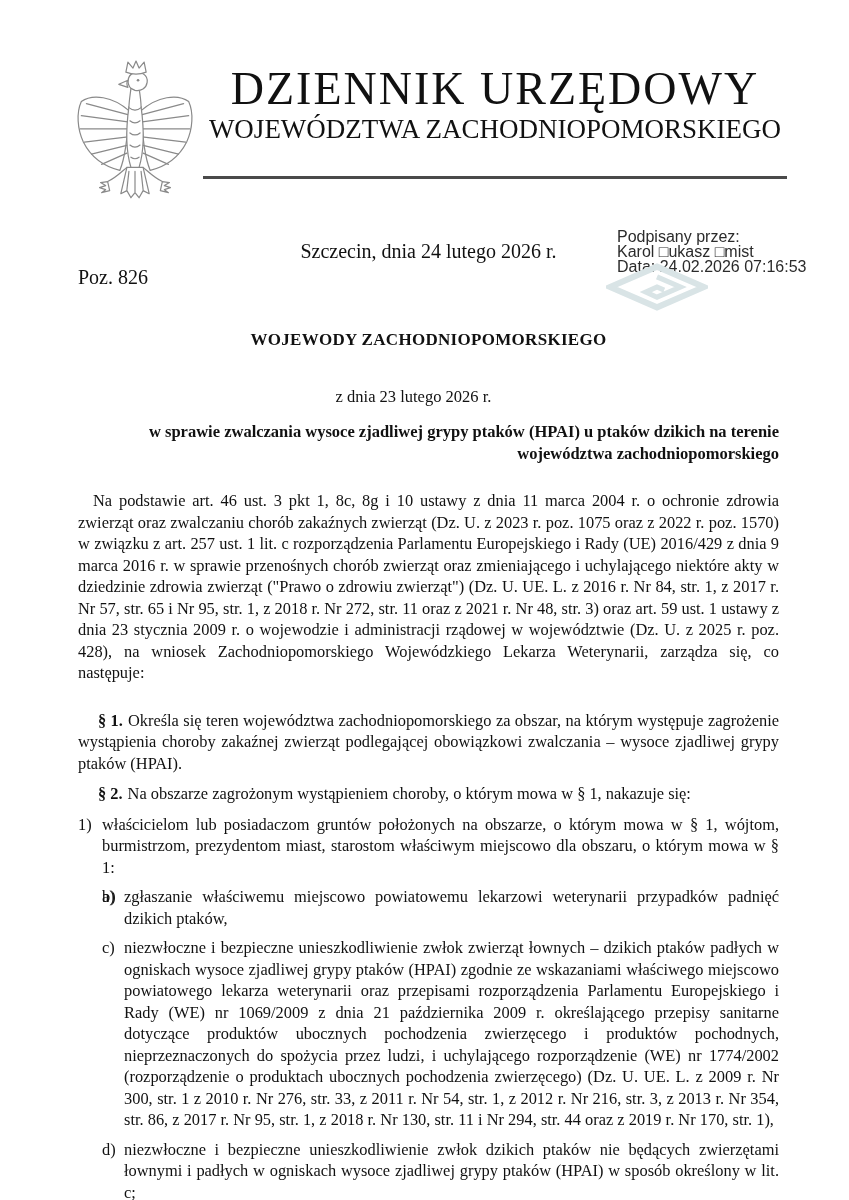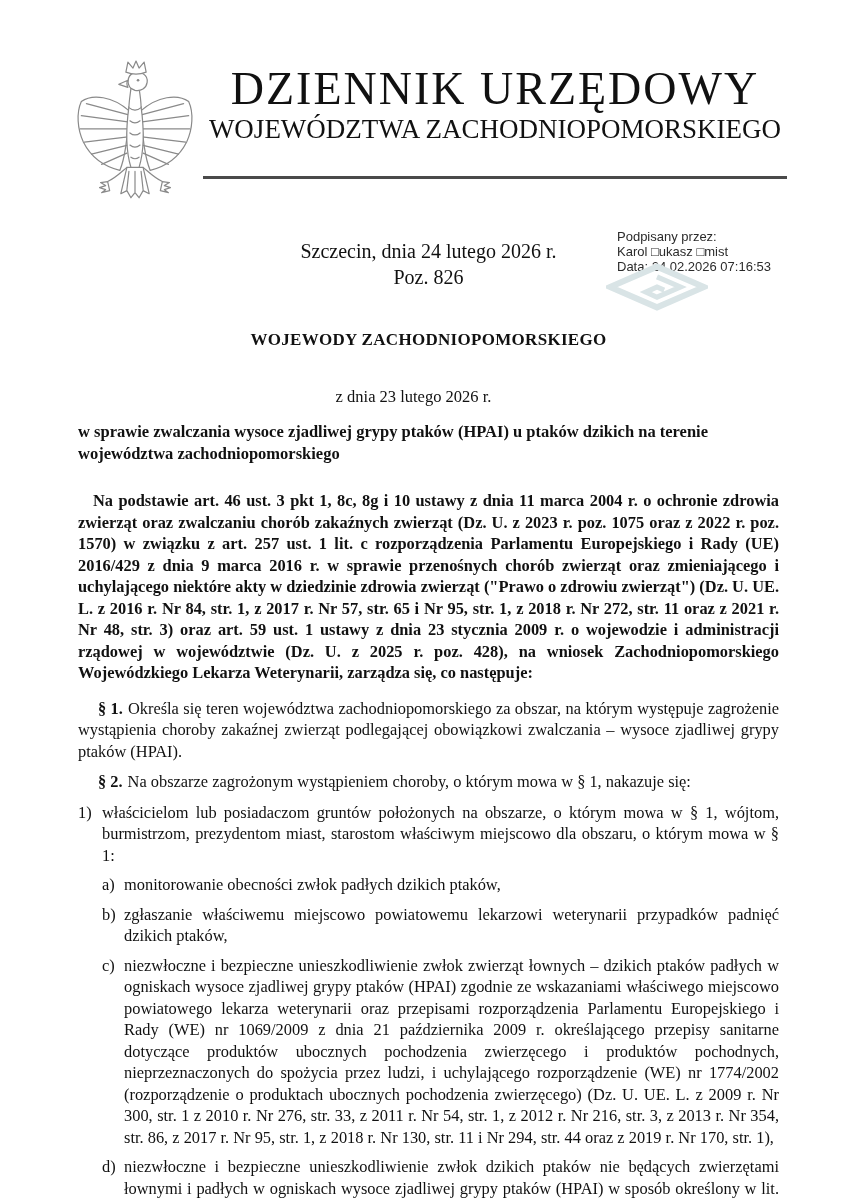--- a/index.html
+++ b/index.html
@@ -7,37 +7,37 @@
         font-family:"Liberation Serif",serif;color:#111;border-radius:32px;}
 
   
   .emblem{position:absolute;left:74px;top:60px;width:122px;height:158px;}
   .masthead{position:absolute;left:203px;top:64px;width:584px;text-align:center;}
   .masthead .title{font-size:46px;line-height:50px;font-weight:normal;letter-spacing:2px;white-space:nowrap;}
   .masthead .subtitle{font-size:27px;line-height:30px;font-weight:normal;margin-top:0;white-space:nowrap;}
   .masthead .rule{margin-top:32px;border:0;border-top:3px solid #4a4a4a;width:100%;}
 
   .place-date{position:absolute;left:78px;top:240px;width:701px;text-align:center;font-size:20px;}
-  .poz{position:absolute;left:78px;top:266px;width:701px;text-align:center;font-size:20px;}
+  .poz{position:absolute;left:78px;top:266px;width:701px;font-size:20px;}
 
   
   .sig{position:absolute;left:617px;top:229px;font-family:"Liberation Sans",sans-serif;
-       font-size:13px;line-height:15px;color:#2b2b2b;}
+       font-size:16px;line-height:15px;color:#2b2b2b;}
   .sig-logo{position:absolute;left:606px;top:263px;width:102px;height:48px;}
 
   
   .act-heading{position:absolute;left:78px;top:331px;width:701px;text-align:center;
                font-weight:bold;font-size:17px;line-height:18px;letter-spacing:0.3px;}
   .act-date{position:absolute;left:63px;top:387px;width:701px;text-align:center;font-size:16.5px;}
-  .act-subject{position:absolute;left:78px;top:421px;width:701px;text-align:left;
+  .act-subject{position:absolute;left:78px;top:421px;width:701px;text-align:right;
                font-weight:bold;font-size:16.5px;line-height:21.5px;}
 
   
   .doc-body{position:absolute;left:78px;top:490px;width:701px;font-size:16.4px;line-height:21.5px;text-align:justify;}
-  .preamble{margin:0 0 14px 0;text-indent:15px;font-weight:bold;}
+  .preamble{margin:0 0 26px 0;text-indent:15px;}
   .section{margin:0 0 9px 0;text-indent:20px;}
   .slabel{font-weight:bold;margin-right:5px;}
   .item{position:relative;padding-left:24px;margin:0 0 8px 0;}
   .item>.marker{position:absolute;left:0;top:0;}
   .subitem{position:relative;padding-left:22px;margin:8px 0;}
   .subitem>.marker{position:absolute;left:0;top:0;}
 </style>
 </head>
 <body>
 
@@ -108,21 +108,20 @@
     <p class="section"><span class="slabel">§ 1.</span><span>Określa się teren województwa zachodniopomorskiego za obszar, na którym występuje zagrożenie wystąpienia choroby zakaźnej zwierząt podlegającej obowiązkowi zwalczania – wysoce zjadliwej grypy ptaków (HPAI).</span></p>
 
     <p class="section"><span class="slabel">§ 2.</span><span>Na obszarze zagrożonym wystąpieniem choroby, o którym mowa w § 1, nakazuje się:</span></p>
 
     <div class="item">
       <span class="marker">1)</span>
       <span>właścicielom lub posiadaczom gruntów położonych na obszarze, o którym mowa w § 1, wójtom, burmistrzom, prezydentom miast, starostom właściwym miejscowo dla obszaru, o którym mowa w § 1:</span>
 
       <div class="subitem">
         <span class="marker">a)</span>
-        <span>monitorowanie obecności zwłok padłych dzikich ptaków,</span>
       </div>
       <div class="subitem">
         <span class="marker">b)</span>
         <span>zgłaszanie właściwemu miejscowo powiatowemu lekarzowi weterynarii przypadków padnięć dzikich ptaków,</span>
       </div>
       <div class="subitem">
         <span class="marker">c)</span>
         <span>niezwłoczne i bezpieczne unieszkodliwienie zwłok zwierząt łownych – dzikich ptaków padłych w ogniskach wysoce zjadliwej grypy ptaków (HPAI) zgodnie ze wskazaniami właściwego miejscowo powiatowego lekarza weterynarii oraz przepisami rozporządzenia Parlamentu Europejskiego i Rady (WE) nr 1069/2009 z dnia 21 października 2009 r. określającego przepisy sanitarne dotyczące produktów ubocznych pochodzenia zwierzęcego i produktów pochodnych, nieprzeznaczonych do spożycia przez ludzi, i uchylającego rozporządzenie (WE) nr 1774/2002 (rozporządzenie o produktach ubocznych pochodzenia zwierzęcego) (Dz. U. UE. L. z 2009 r. Nr 300, str. 1 z 2010 r. Nr 276, str. 33, z 2011 r. Nr 54, str. 1, z 2012 r. Nr 216, str. 3, z 2013 r. Nr 354, str. 86, z 2017 r. Nr 95, str. 1, z 2018 r. Nr 130, str. 11 i Nr 294, str. 44 oraz z 2019 r. Nr 170, str. 1),</span>
       </div>
       <div class="subitem">

